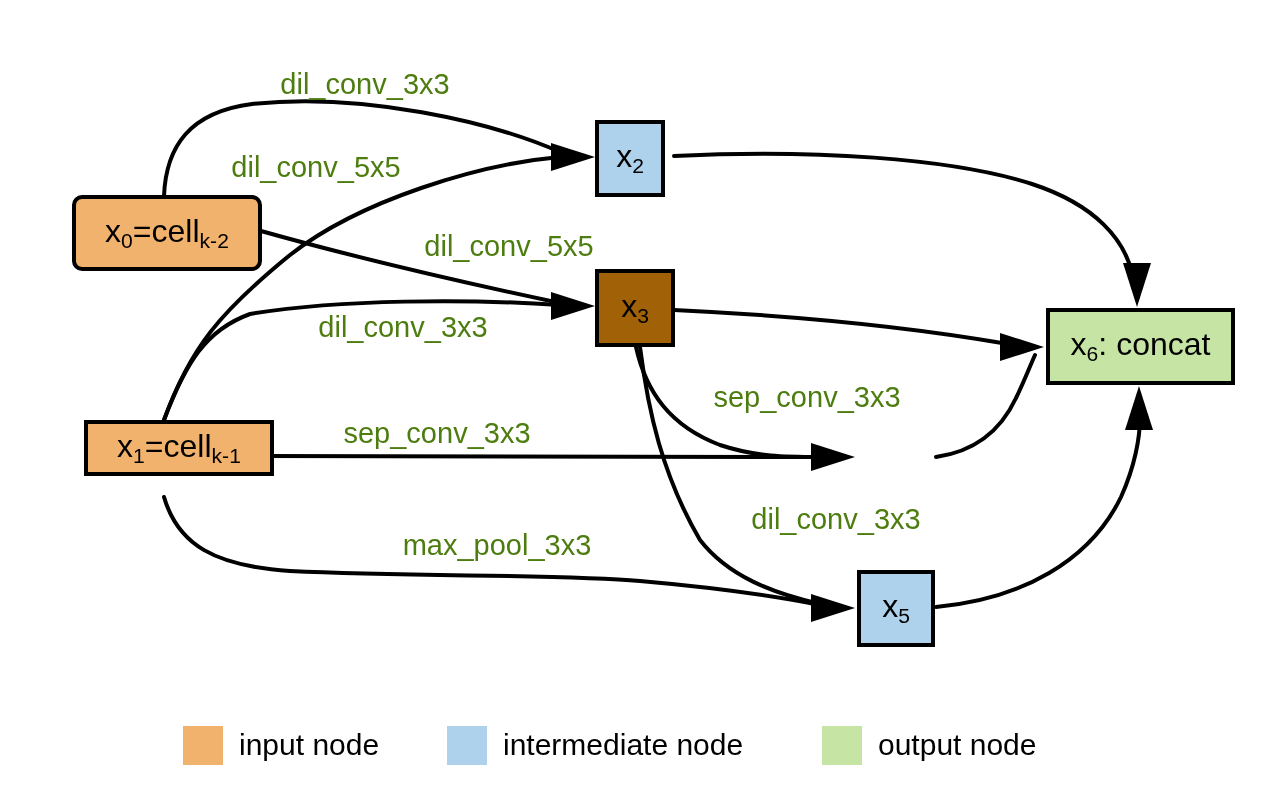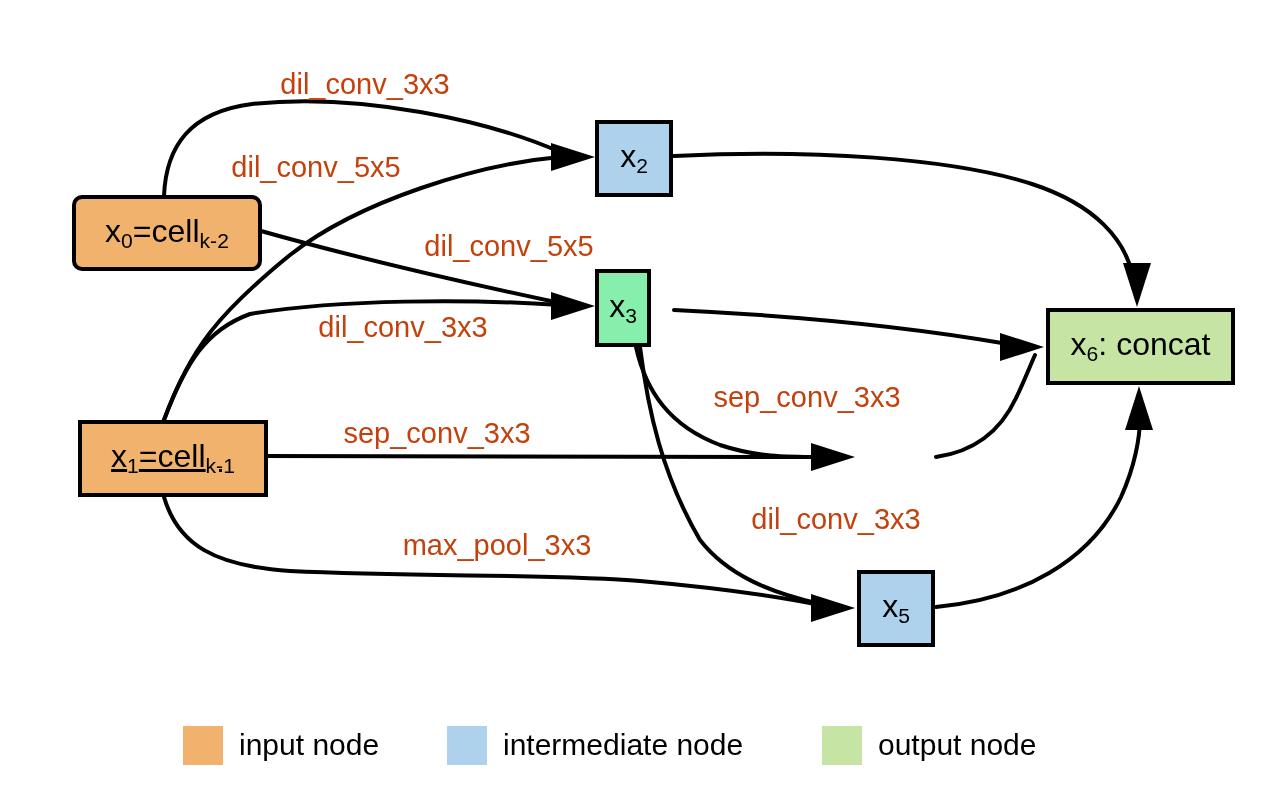--- a/index.html
+++ b/index.html
@@ -20,21 +20,21 @@
     font-size:32px;
     line-height:1;
     white-space:nowrap;
   }
   .node .sb{font-size:0.66em;vertical-align:-0.28em;letter-spacing:0;}
   .edge-label{
     position:absolute;
     transform:translate(-50%,-50%);
     font-size:29px;
     white-space:nowrap;
-    color:#c2410c;
+    color:#4d7c0f;
   }
   .legend-item{
     position:absolute;top:724px;height:42px;
     display:flex;align-items:center;
   }
   .legend-swatch{
     width:40px;height:39px;
     display:inline-block;
   }
   .legend-text{
@@ -69,29 +69,29 @@
       <polygon points="1044,347 1000,333 1000,361"></polygon>
       <polygon points="1137,307 1123,263 1151,263"></polygon>
       <polygon points="1139,386 1125,430 1153,430"></polygon>
     </g>
   </svg>
 
   <div class="node" style="left: 72px; top: 195px; width: 190px; height: 76px; background-color: rgb(241, 178, 110); border-radius: 10px;">
     <span><span>x</span><span class="sb">0</span><span>=cell</span><span class="sb">k-2</span></span>
   </div>
 
-  <div class="node" style="left: 78px; top: 420px; width: 190px; height: 77px; background-color: rgb(241, 178, 110); text-decoration: underline;">
+  <div class="node" style="left: 84px; top: 420px; width: 190px; height: 56px; background-color: rgb(241, 178, 110);">
     <span><span>x</span><span class="sb">1</span><span>=cell</span><span class="sb">k-1</span></span>
   </div>
 
-  <div class="node" style="left: 595px; top: 120px; width: 78px; height: 77px; background-color: rgb(174, 210, 236);">
+  <div class="node" style="left: 595px; top: 120px; width: 70px; height: 77px; background-color: rgb(174, 210, 236);">
     <span><span>x</span><span class="sb">2</span></span>
   </div>
 
-  <div class="node" style="left: 595px; top: 269px; width: 56px; height: 78px; background-color: #86efac;">
+  <div class="node" style="left: 595px; top: 269px; width: 80px; height: 78px; background-color: #a16207;">
     <span><span>x</span><span class="sb">3</span></span>
   </div>
 
 
   <div class="node" style="left: 857px; top: 570px; width: 78px; height: 77px; background-color: rgb(174, 210, 236);">
     <span><span>x</span><span class="sb">5</span></span>
   </div>
 
   <div class="node" style="left: 1046px; top: 308px; width: 189px; height: 77px; background-color: rgb(198, 229, 164);">
     <span><span>x</span><span class="sb">6</span><span>: concat</span></span>

